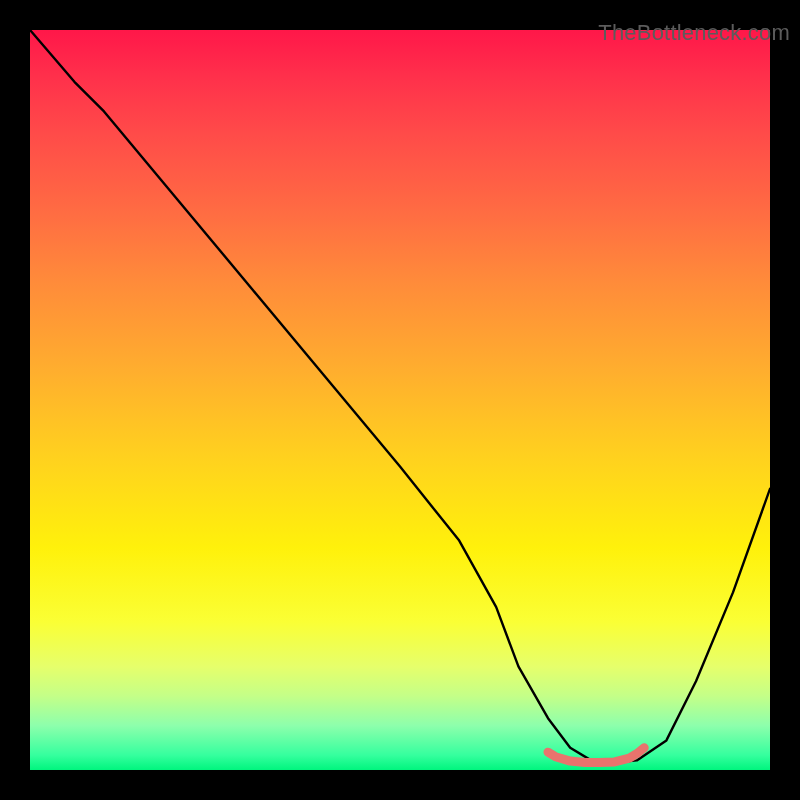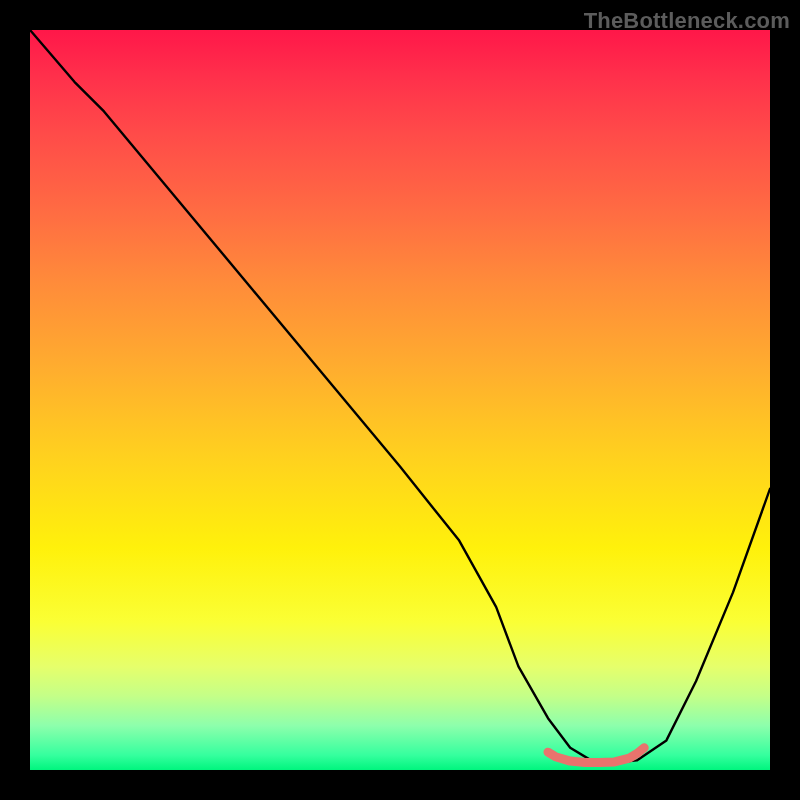--- a/index.html
+++ b/index.html
@@ -7,25 +7,25 @@
     padding: 0;
     width: 800px;
     height: 800px;
     background: #000;
     position: relative;
     font-family: Arial, Helvetica, sans-serif;
     overflow: hidden;
   }
   .watermark {
     position: absolute;
-    top: 8px;
+    top: 20px;
     right: 10px;
     color: #5c5c5c;
     font-size: 22px;
-    font-weight: 700;
+    font-weight: 400;
     letter-spacing: 0.2px;
     z-index: 5;
     margin-left: 32px;
   }
   .plot-frame {
     position: absolute;
     top: 30px;
     left: 30px;
     width: 740px;
     height: 740px;

